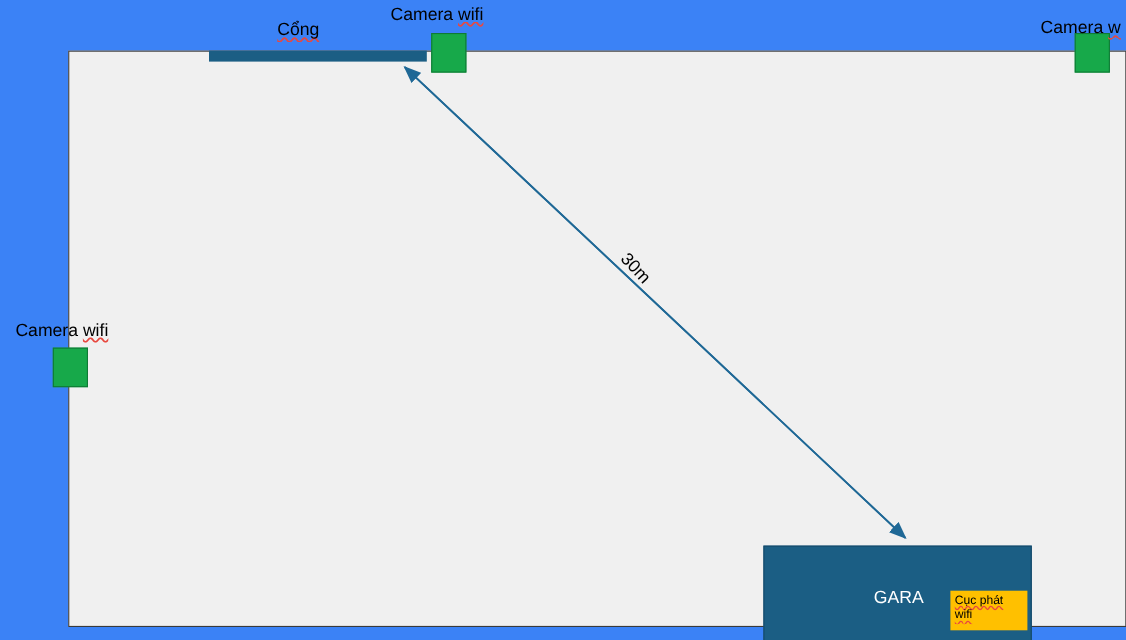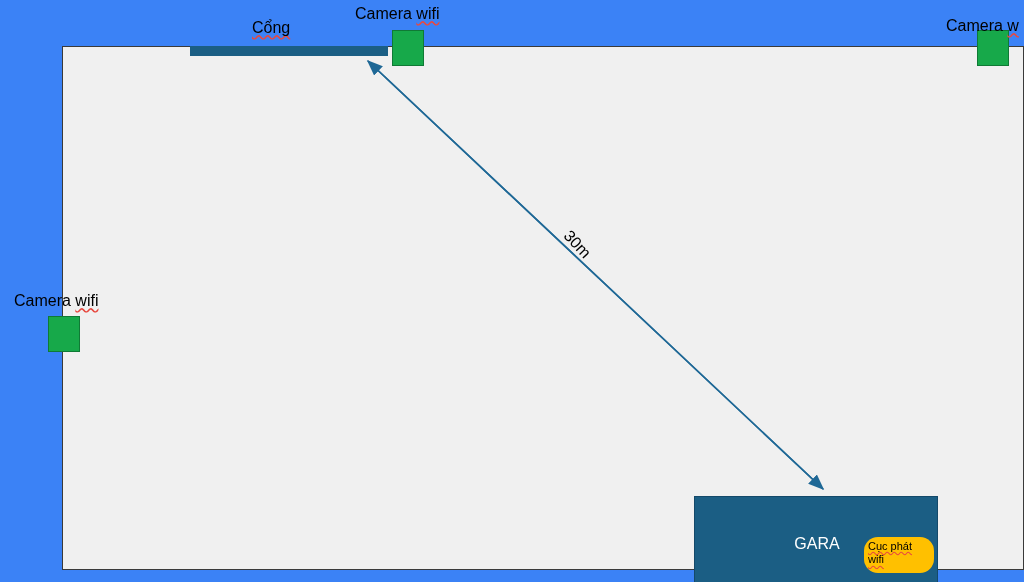--- a/index.html
+++ b/index.html
@@ -88,21 +88,20 @@
   
   .router {
     position: absolute;
     left: 864px;
     top: 537px;
     width: 70px;
     height: 36px;
     background: #ffc000;
     box-sizing: border-box;
     padding: 3px 4px 0 4px;
-    border-radius: 14px;
   }
   .router-text {
     font-size: 11px;
     color: #000000;
     line-height: 1.22;
   }
   .router-text .u {
     text-decoration: underline;
     text-decoration-color: #e8483f;
     text-decoration-style: wavy;

